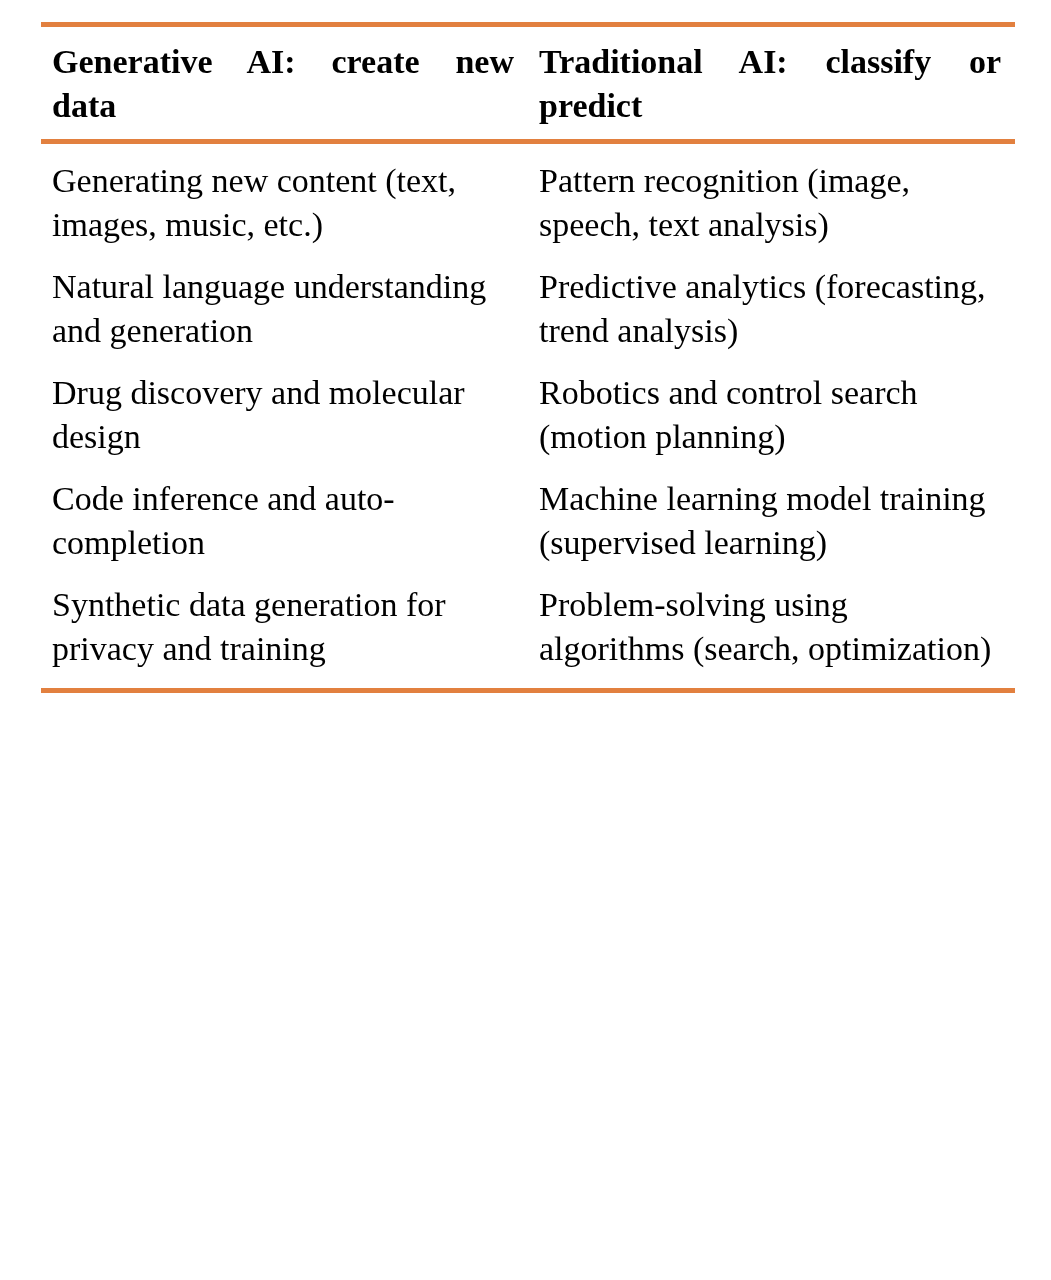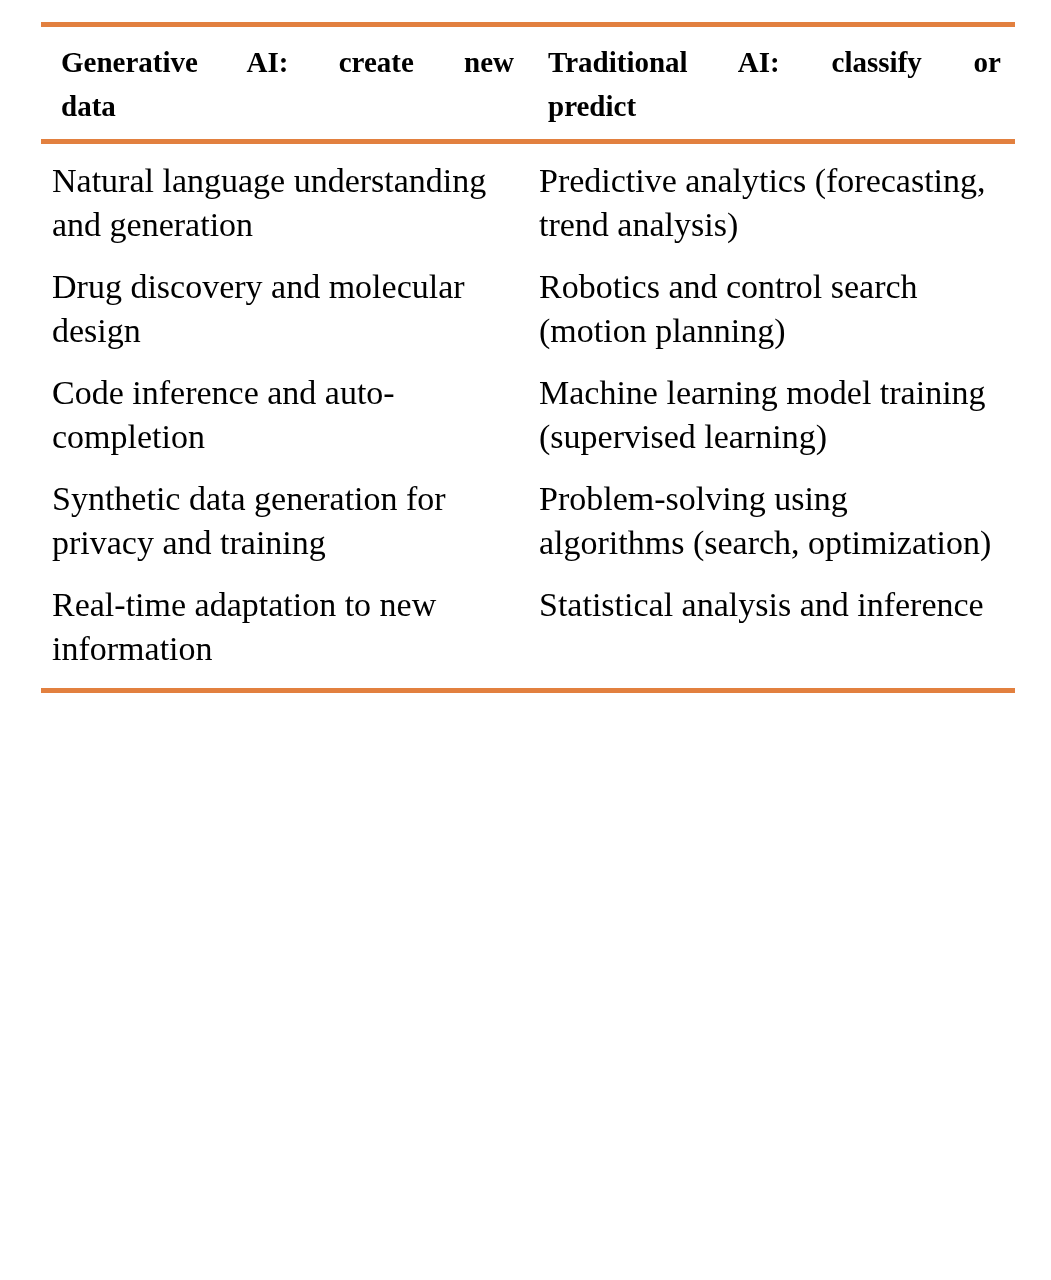--- a/index.html
+++ b/index.html
@@ -47,26 +47,25 @@
     padding: 0;
     border: none;
   }
 
   .header-row th {
     padding: 13px 14px 11px 11px;
   }
 
   .header-cell-text {
     display: block;
-    font-size: 29px;
+    font-size: 34px;
     line-height: 44px;
     text-align: justify;
     text-align-last: justify;
     hyphens: none;
-    margin-left: 9px;
   }
   .header-cell-text .last-line {
     display: block;
     text-align: center;
     text-align-last: left;
   }
 
   .body-row td {
     padding: 9px 16px 9px 11px;
   }
@@ -112,20 +111,28 @@
     <colgroup>
       <col class="col-left">
       <col class="col-right">
     </colgroup>
     <tbody>
       <tr class="spacer-top">
           <td></td>
           <td></td>
         </tr>
 
+      <tr class="body-row">
+        <td>
+            <span class="cell-text">Generating new content (text, images, music, etc.)</span>
+          </td>
+        <td>
+            <span class="cell-text">Pattern recognition (image, speech, text analysis)</span>
+          </td>
+      </tr>
 
 
       <tr class="body-row">
         <td>
             <span class="cell-text">Natural language understanding and generation</span>
           </td>
         <td>
             <span class="cell-text">Predictive analytics (forecasting, trend analysis)</span>
           </td>
       </tr>
@@ -152,28 +159,20 @@
 
       <tr class="body-row">
         <td>
             <span class="cell-text">Synthetic data generation for privacy and training</span>
           </td>
         <td>
             <span class="cell-text">Problem-solving using algorithms (search, optimization)</span>
           </td>
       </tr>
 
-      <tr class="body-row">
-        <td>
-            <span class="cell-text">Real-time adaptation to new information</span>
-          </td>
-        <td>
-            <span class="cell-text">Statistical analysis and inference</span>
-          </td>
-      </tr>
 
 
       <tr class="spacer-bottom">
           <td></td>
           <td></td>
         </tr>
     </tbody>
   </table>
 
   <div class="rule rule-bottom" style="background: rgb(226, 128, 63);"></div>

